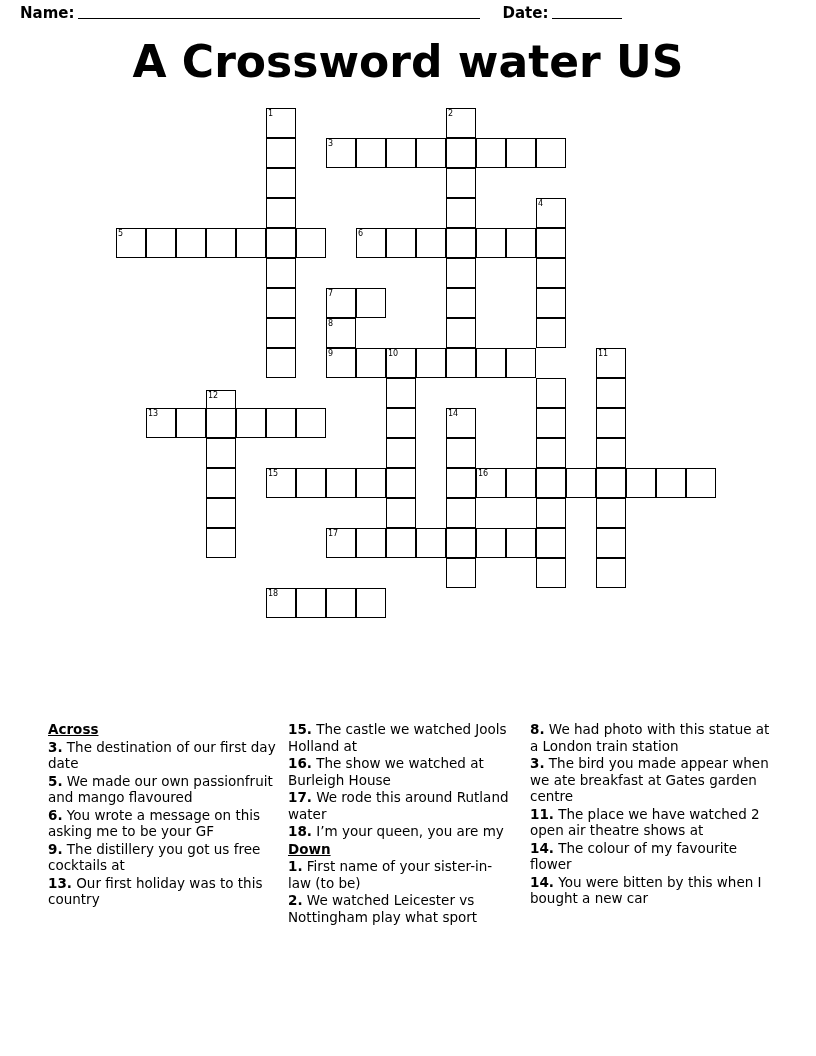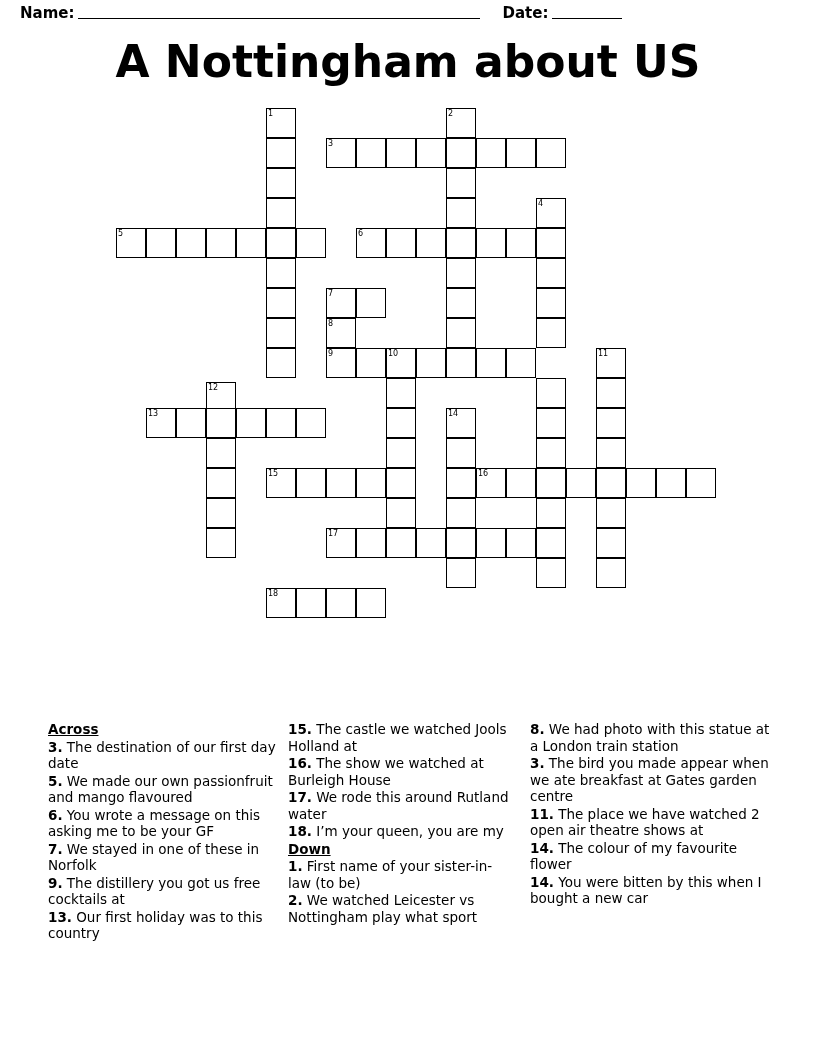--- a/index.html
+++ b/index.html
@@ -118,21 +118,21 @@
 
 <div class="page">
 
   <div class="header-line">
     <span class="lbl">Name:</span>
     <span class="rule rule-name"></span>
     <span class="lbl date-lbl">Date:</span>
     <span class="rule rule-date"></span>
   </div>
 
-  <div class="title">A Nottingham about US</div>
+  <div class="title">A Crossword water US</div>
 
   <div id="grid-wrap">
       <div class="cell" style="left: 266px; top: 0px;">
         <span class="num">1</span>
       </div>
       <div class="cell" style="left: 446px; top: 0px;">
         <span class="num">2</span>
       </div>
       <div class="cell" style="left: 266px; top: 30px;"></div>
       <div class="cell" style="left: 326px; top: 30px;">
@@ -194,21 +194,21 @@
       <div class="cell" style="left: 386px; top: 240px;">
         <span class="num">10</span>
       </div>
       <div class="cell" style="left: 416px; top: 240px;"></div>
       <div class="cell" style="left: 446px; top: 240px;"></div>
       <div class="cell" style="left: 476px; top: 240px;"></div>
       <div class="cell" style="left: 506px; top: 240px;"></div>
       <div class="cell" style="left: 596px; top: 240px;">
         <span class="num">11</span>
       </div>
-      <div class="cell" style="left: 206px; top: 274px;">
+      <div class="cell" style="left: 206px; top: 282px;">
         <span class="num">12</span>
       </div>
       <div class="cell" style="left: 386px; top: 270px;"></div>
       <div class="cell" style="left: 536px; top: 270px;"></div>
       <div class="cell" style="left: 596px; top: 270px;"></div>
       <div class="cell" style="left: 146px; top: 300px;">
         <span class="num">13</span>
       </div>
       <div class="cell" style="left: 176px; top: 300px;"></div>
       <div class="cell" style="left: 206px; top: 300px;"></div>
@@ -273,21 +273,20 @@
       <div class="cell" style="left: 356px; top: 480px;"></div>
     </div>
 
   <div id="clues">
     <div class="col col1">
       <div class="sec-head">Across</div>
       <div id="col1-clues">
           <div class="clue"><b>3.</b><span> The destination of our first day date</span></div>
           <div class="clue"><b>5.</b><span> We made our own passionfruit and mango flavoured</span></div>
           <div class="clue"><b>6.</b><span> You wrote a message on this asking me to be your GF</span></div>
-          <div class="clue"><b>7.</b><span> We stayed in one of these in Norfolk</span></div>
           <div class="clue"><b>9.</b><span> The distillery you got us free cocktails at</span></div>
           <div class="clue"><b>13.</b><span> Our first holiday was to this country</span></div>
         </div>
     </div>
     <div class="col col2">
       <div id="col2-clues-top">
           <div class="clue"><b>15.</b><span> The castle we watched Jools Holland at</span></div>
           <div class="clue"><b>16.</b><span> The show we watched at Burleigh House</span></div>
           <div class="clue"><b>17.</b><span> We rode this around Rutland water</span></div>
           <div class="clue"><b>18.</b><span> I’m your queen, you are my</span></div>

